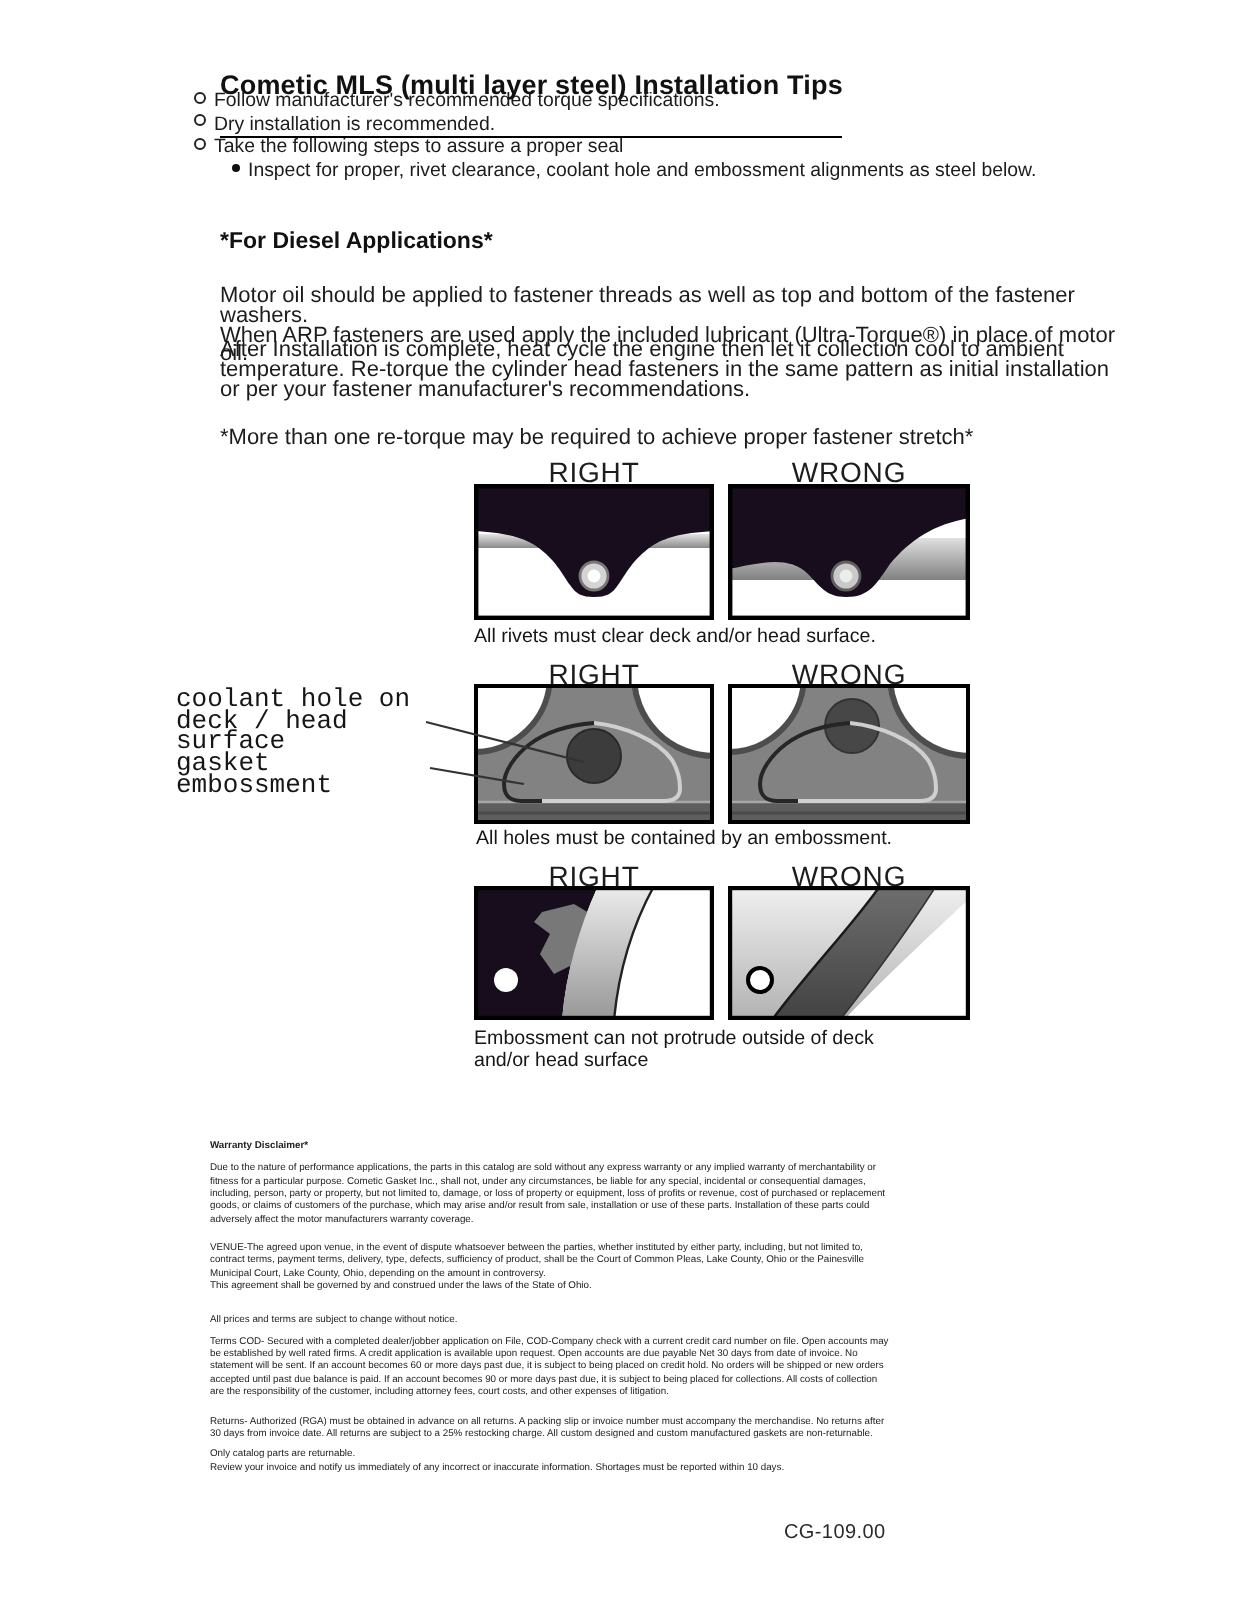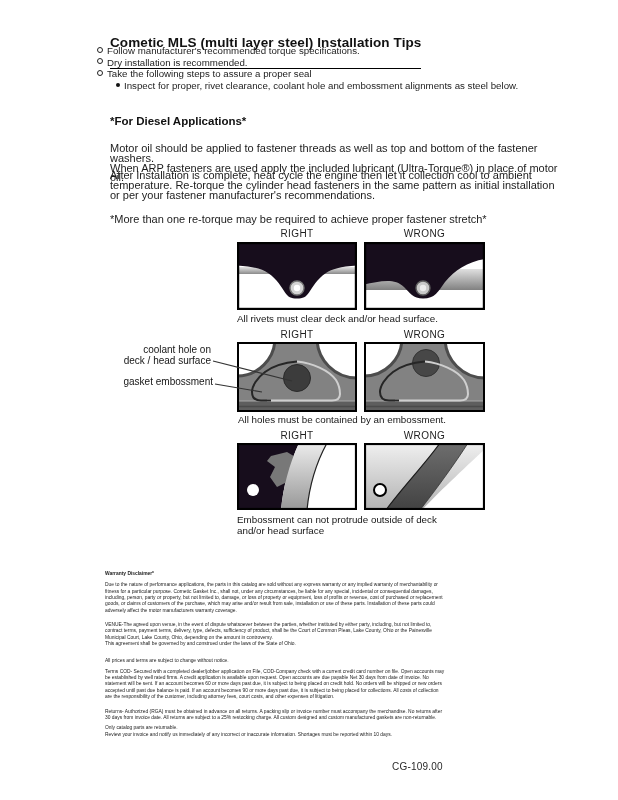--- a/index.html
+++ b/index.html
@@ -11,24 +11,24 @@
   .bullets{left:97px;top:45px;margin:0;padding:0;list-style:none;font-size:9.7px;line-height:11.5px;}
   .bullets li{white-space:nowrap;}
   .lvl2{padding-left:19px;}
   .ring{display:inline-block;width:4px;height:4px;border:1px solid #222;border-radius:50%;
         margin-right:4px;vertical-align:1.5px;}
   .dot{display:inline-block;width:4px;height:4px;background:#111;border-radius:50%;
        margin-right:4px;vertical-align:1.5px;}
   .h2{left:110px;top:115px;font-size:11.5px;font-weight:bold;color:#111;}
   .body-p{left:110px;font-size:11px;line-height:9.8px;white-space:pre-line;width:460px;}
   .p1{top:133px;} .p2{top:160px;} .p3{top:204px;}
-  .dlabel{font-size:10px;color:#1d1d1d;text-align:center;letter-spacing:.4px;}
+  .dlabel{font-size:14px;color:#1d1d1d;text-align:center;letter-spacing:.4px;}
   .col1{left:237px;width:120px;} .col2{left:364px;width:121px;}
   .caption{font-size:9.8px;color:#161616;white-space:pre-line;line-height:11px;}
-  .ann{font-size:10px;color:#161616;text-align:right;line-height:10.5px;}
+  .ann{font-size:13px;color:#161616;text-align:left;line-height:10.5px;font-family:Liberation Mono, monospace;}
   .diagram{display:block;}
   .warranty{left:105px;top:571px;width:442px;font-size:4.9px;line-height:6.35px;color:#222;}
   .warranty p{margin:0 0 6px 0;white-space:pre-line;}
   .warranty .wh{font-weight:bold;margin-bottom:5px;}
   .warranty .mb8{margin-bottom:8px;} .warranty .mb11{margin-bottom:11px;}
   .warranty .mb4{margin-bottom:4px;}
   .footer{left:392px;top:761px;font-size:10px;color:#2a2a2a;letter-spacing:.2px;}
   svg{display:block;}
 </style>
 </head>

